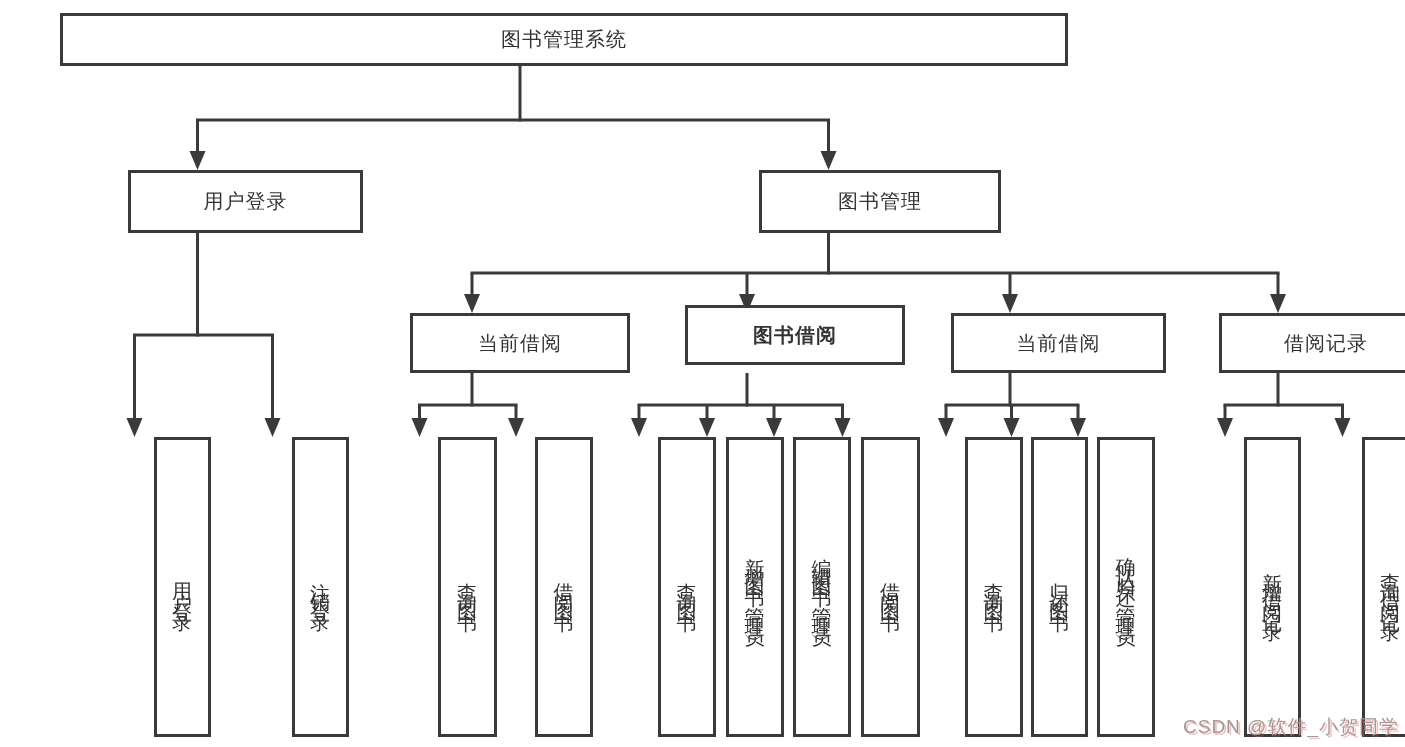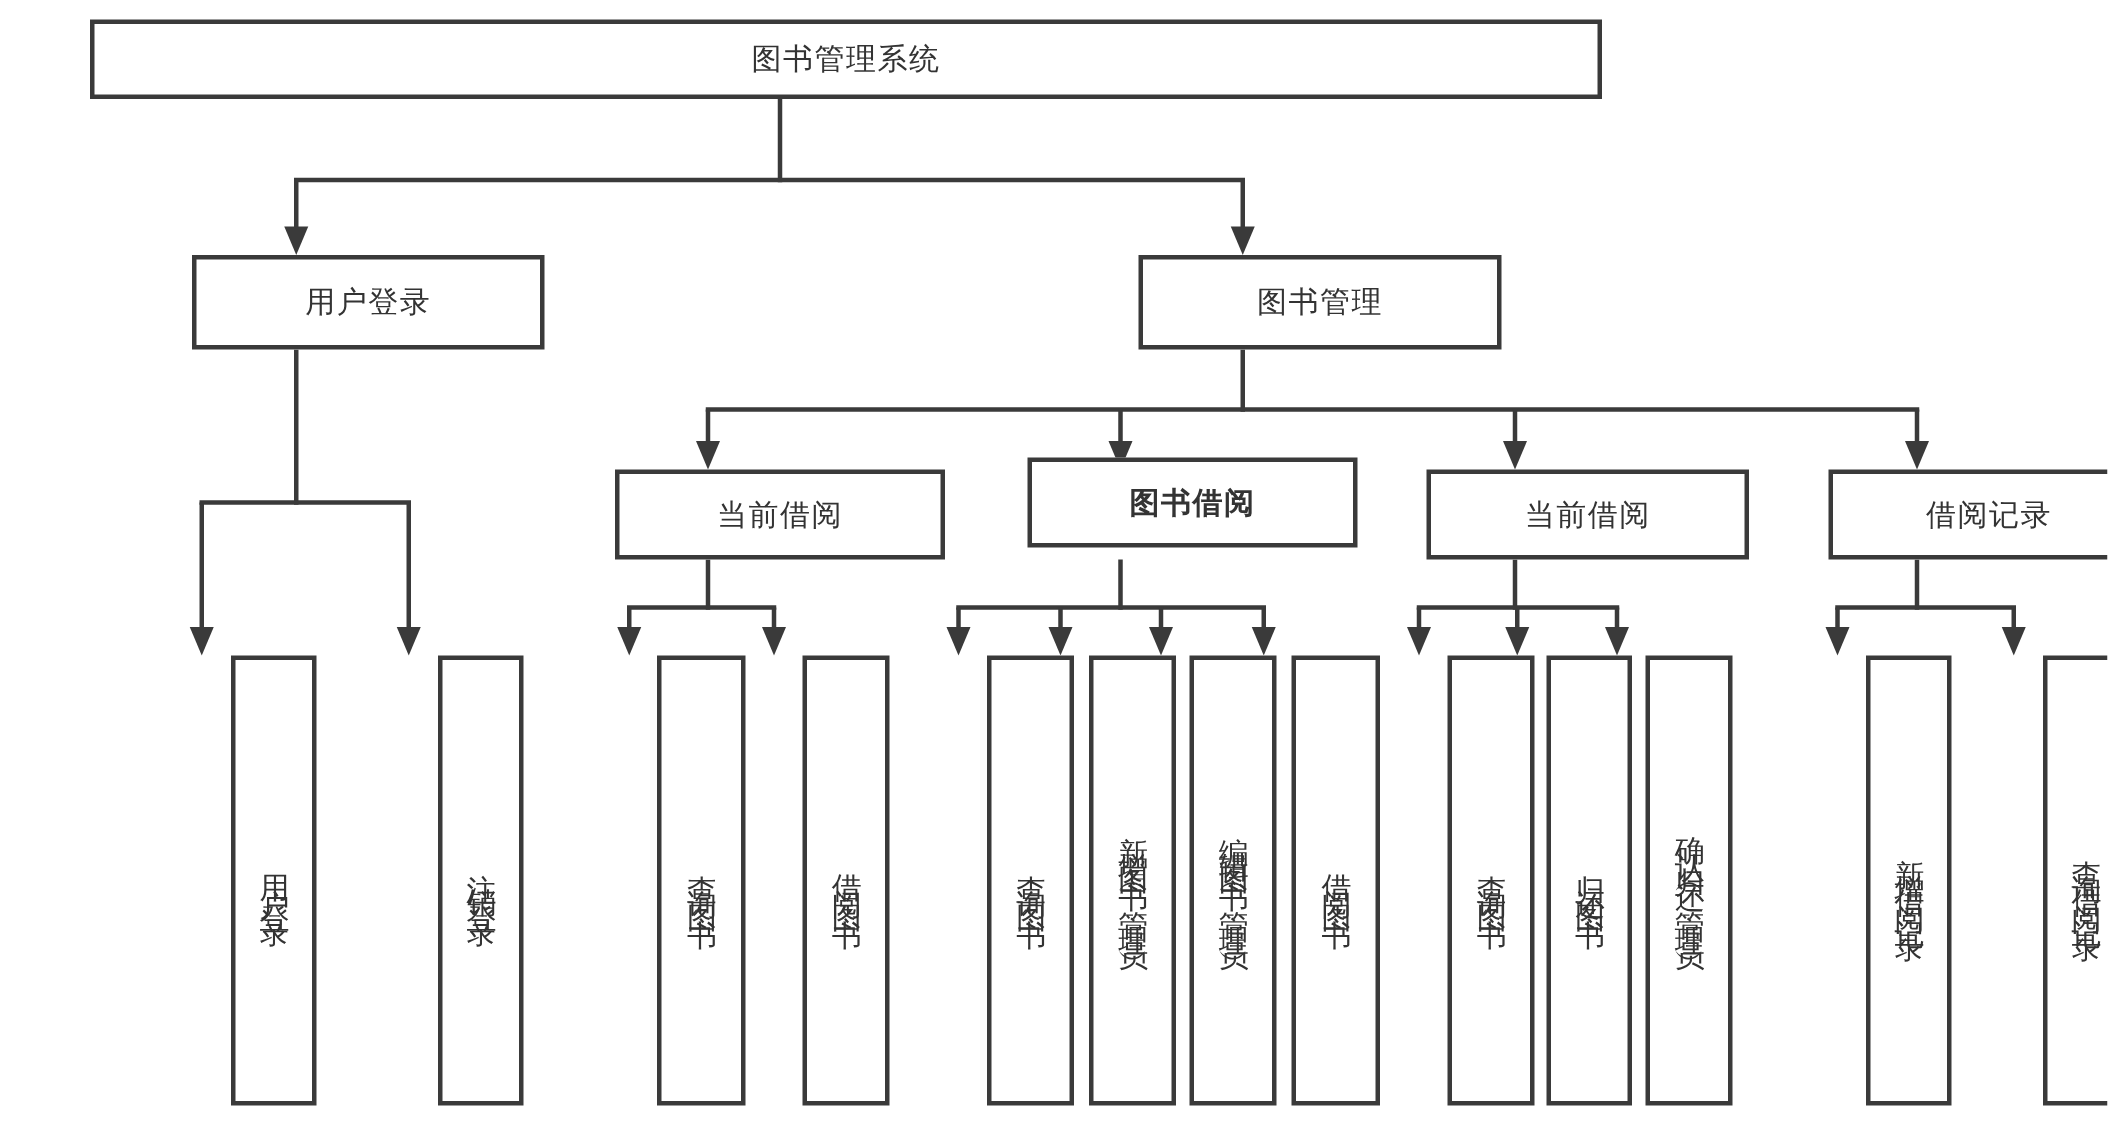--- a/index.html
+++ b/index.html
@@ -188,14 +188,15 @@
     <span>确认归还（管理员）</span>
   </div>
 
   <div class="box v-box" style="left:1196px;top:437px;width:57px;height:300px;">
     <span>新增借阅记录</span>
   </div>
   <div class="box v-box" style="left:1314px;top:437px;width:57px;height:300px;">
     <span>查询借阅记录</span>
   </div>
 
+  <div class="watermark">CSDN @软件_小贺同学</div>
 
 </div>
 
 </body></html>

